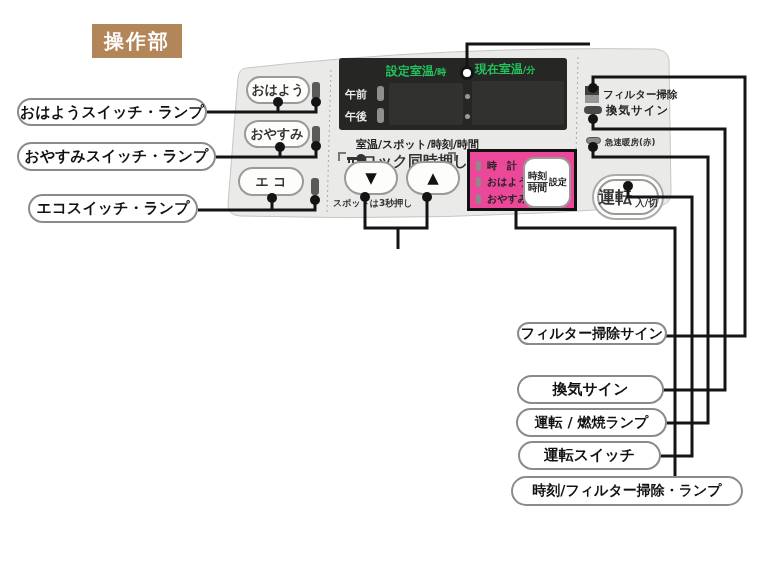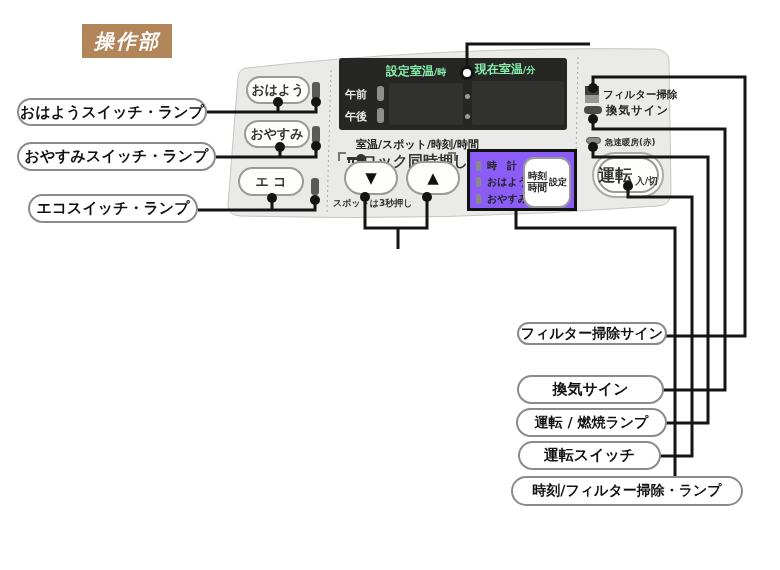--- a/index.html
+++ b/index.html
@@ -21,37 +21,37 @@
     font-weight:bold;font-size:15px;color:#111;z-index:6;white-space:nowrap;
   }
   
   .pbtn{
     background:#fdfdfc;border:2px solid #9a9a98;border-radius:15px;
     display:flex;align-items:center;justify-content:center;
     font-weight:bold;font-size:13px;color:#333;z-index:2;
   }
   .lamp{background:#5a5a58;border-radius:3px;z-index:2;}
   .display{background:#262624;border-radius:3px;z-index:2;}
-  .display .dlabel{position:absolute;color:#86efac;font-size:12px;font-weight:bold;white-space:nowrap;}
+  .display .dlabel{position:absolute;color:#22c55e;font-size:12px;font-weight:bold;white-space:nowrap;}
   .display .dunit{font-size:9px;}
   .display .ampm{position:absolute;color:#e8e8e6;font-size:11px;font-weight:bold;}
   .display .dlamp{position:absolute;width:7px;height:15px;background:#8f8f8d;border-radius:3px;}
   .display .digits{position:absolute;background:#31312f;border-radius:2px;}
   .display .colon{position:absolute;width:5px;height:5px;border-radius:50%;background:#9a9a98;}
   .smalltext{font-size:11px;font-weight:bold;color:#222;white-space:nowrap;z-index:2;}
   .tinytext{font-size:9px;font-weight:bold;color:#333;white-space:nowrap;z-index:2;}
   .bracket{width:8px;height:9px;z-index:2;}
   .bracket.l{border-left:2px solid #777;border-top:2px solid #777;}
   .bracket.r{border-right:2px solid #777;border-top:2px solid #777;}
   .arrowbtn{
     background:#fdfdfc;border:2px solid #9a9a98;border-radius:17px;
     display:flex;align-items:center;justify-content:center;
     font-size:15px;color:#111;z-index:2;
   }
-  .clockbox{border:3px solid #111;background:#8b5cf6;z-index:2;}
+  .clockbox{border:3px solid #111;background:#ec4899;z-index:2;}
   .cb-row{position:absolute;display:flex;align-items:center;gap:6px;}
   .cb-lamp{width:5px;height:10px;background:#8b8b89;border-radius:2px;}
   .cb-text{font-size:10px;font-weight:bold;color:#222;white-space:nowrap;}
   .cb-btn{
     position:absolute;background:#fff;border:2px solid #9a9a98;border-radius:11px;
     display:flex;align-items:center;justify-content:center;gap:1px;
   }
   .frac{display:flex;flex-direction:column;align-items:center;font-size:9.5px;font-weight:bold;line-height:1.15;}
   .frac .top{border-bottom:1.5px solid #333;padding:0 1px;}
   .cb-suffix{font-size:9px;font-weight:bold;}
@@ -74,21 +74,21 @@
 <body>
 
 <div class="stage">
 
   <svg class="layer" width="780" height="570">
     <path d="M 247,68 Q 440,46 655,49 Q 668,50 669,60 L 671,193 Q 671,205 658,206 Q 445,222 240,216 Q 227,215 228,204 L 238,78 Q 239,68 247,68 Z" fill="#eaeae9" stroke="#c6c6c4" stroke-width="1"></path>
     <line x1="331" y1="70" x2="327" y2="213" stroke="#a9a9a7" stroke-width="1" stroke-dasharray="2 3"></line>
     <line x1="578" y1="57" x2="575" y2="209" stroke="#a9a9a7" stroke-width="1" stroke-dasharray="2 3"></line>
   </svg>
 
-  <div class="abs tag" style="left:82px;top:24px;width:90px;height:34px;font-style:italic;">操作部</div>
+  <div class="abs tag" style="left:92px;top:24px;width:90px;height:34px;">操作部</div>
 
   <div class="abs pbtn" style="left:246px;top:76px;width:64px;height:28px;">おはよう</div>
   <div class="abs lamp" style="left:312px;top:82px;width:8px;height:17px;"></div>
   <div class="abs pbtn" style="left:244px;top:120px;width:66px;height:28px;">おやすみ</div>
   <div class="abs lamp" style="left:312px;top:126px;width:8px;height:17px;"></div>
   <div class="abs pbtn" style="left:238px;top:167px;width:66px;height:29px;">エ コ</div>
   <div class="abs lamp" style="left:311px;top:178px;width:8px;height:17px;"></div>
 
   <div class="abs display" style="left:339px;top:58px;width:228px;height:72px;">
     <div class="dlabel" style="left:47px;top:5px;"><span>設定室温</span><span class="dunit">/時</span></div>
@@ -143,21 +143,21 @@
     </div>
   </div>
 
   <div class="abs iconsq-top" style="left:585px;top:86px;width:14px;height:9px;z-index:2;"></div>
   <div class="abs iconsq-bot" style="left:585px;top:95px;width:14px;height:8px;z-index:2;"></div>
   <div class="abs smalltext" style="left:603px;top:88px;font-size:10.5px;">フィルター掃除</div>
   <div class="abs ventbar" style="left:584px;top:106px;width:18px;height:8px;z-index:2;"></div>
   <div class="abs smalltext" style="left:606px;top:103px;font-size:11.5px;letter-spacing:1px;">換気サイン</div>
   <div class="abs rapidbar" style="left:586px;top:137px;width:15px;height:7px;z-index:2;"></div>
   <div class="abs tinytext" style="left:605px;top:137px;font-size:8.5px;">急速暖房(赤)</div>
-  <div class="abs powerbtn" style="left:592px;top:152px;width:72px;height:46px;">
+  <div class="abs powerbtn" style="left:592px;top:174px;width:72px;height:46px;">
     <span class="inner"></span>
     <span class="ptext">運転</span>
     <span class="ponoff">入/切</span>
   </div>
 
   <svg class="layer" width="780" height="570" style="z-index:5;">
     <g stroke="#141414" stroke-width="3" fill="none">
       <path d="M 207,112 H 316 V 103"></path>
       <path d="M 278,112 V 104"></path>
       <path d="M 216,157 H 316 V 147"></path>

